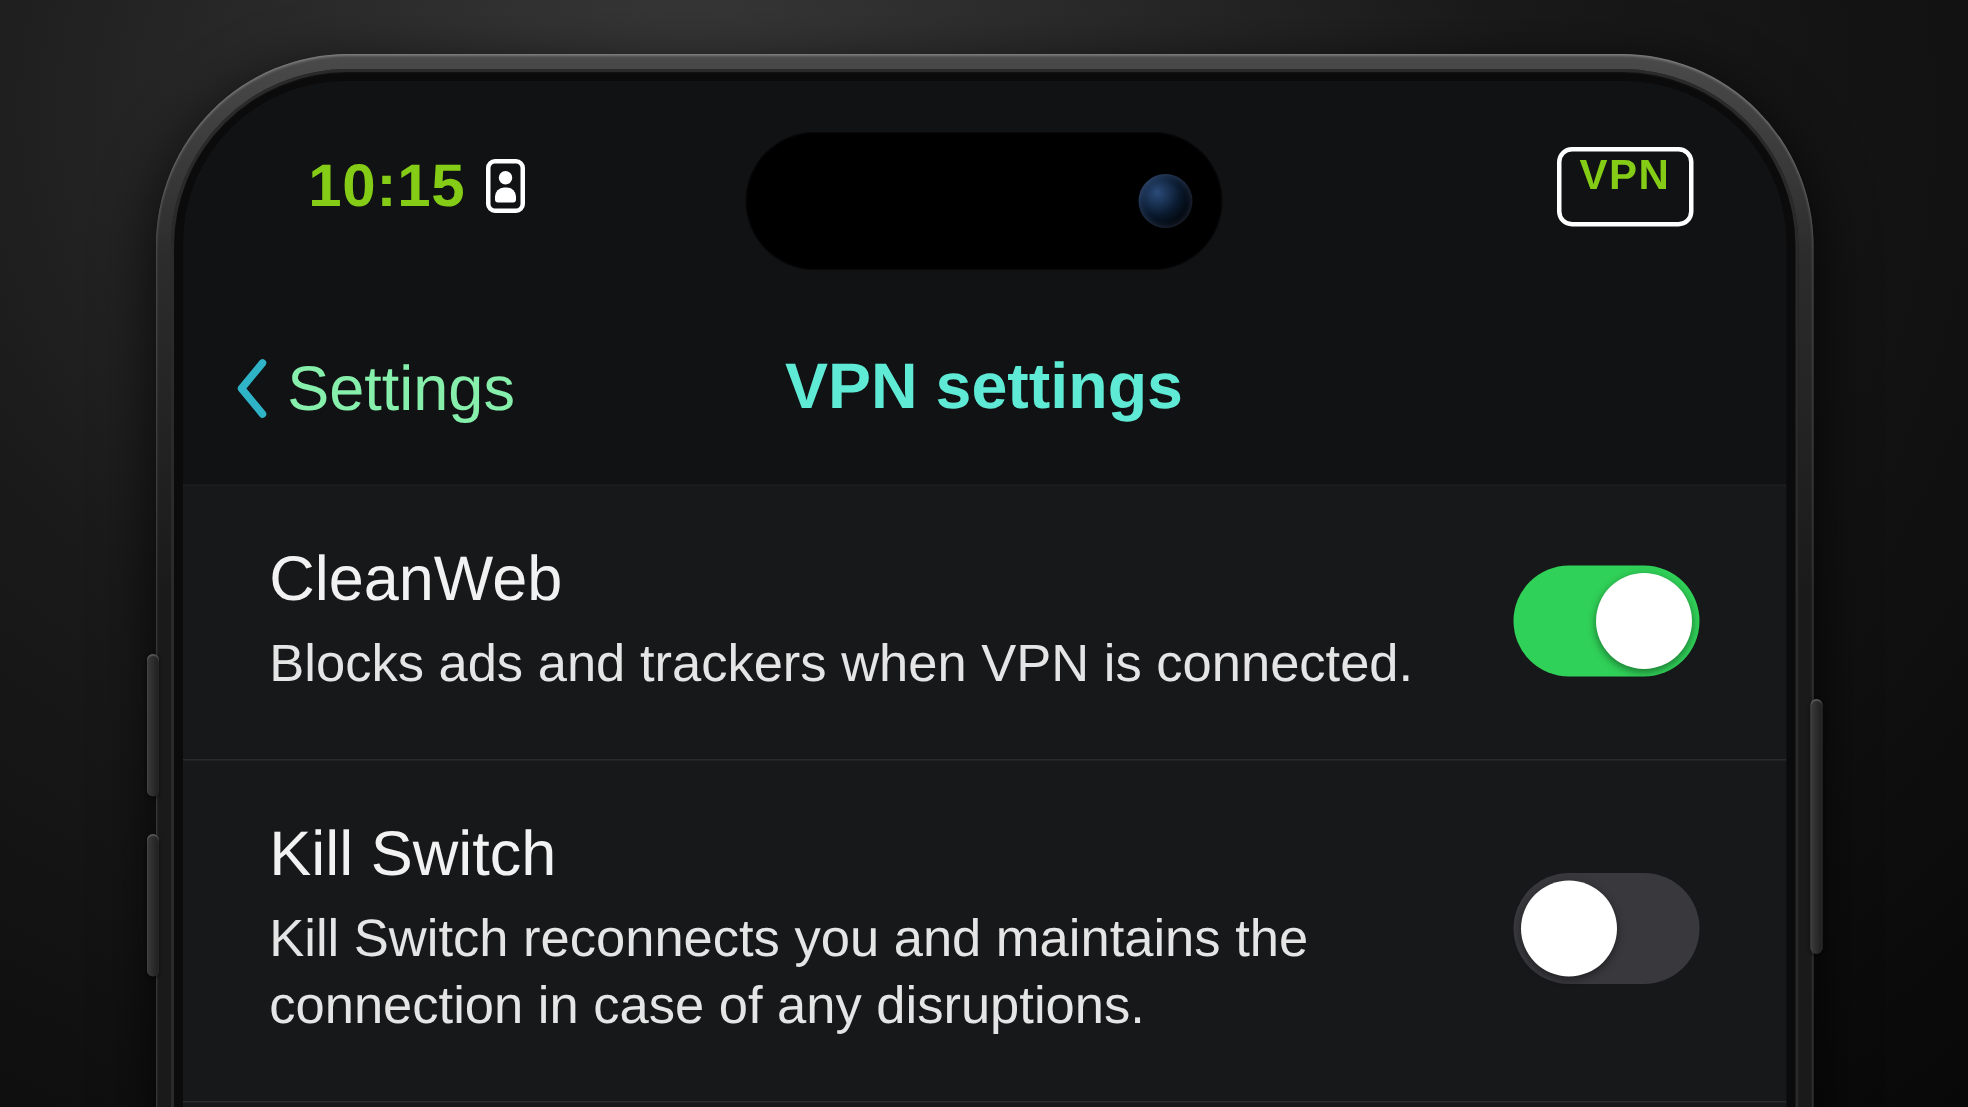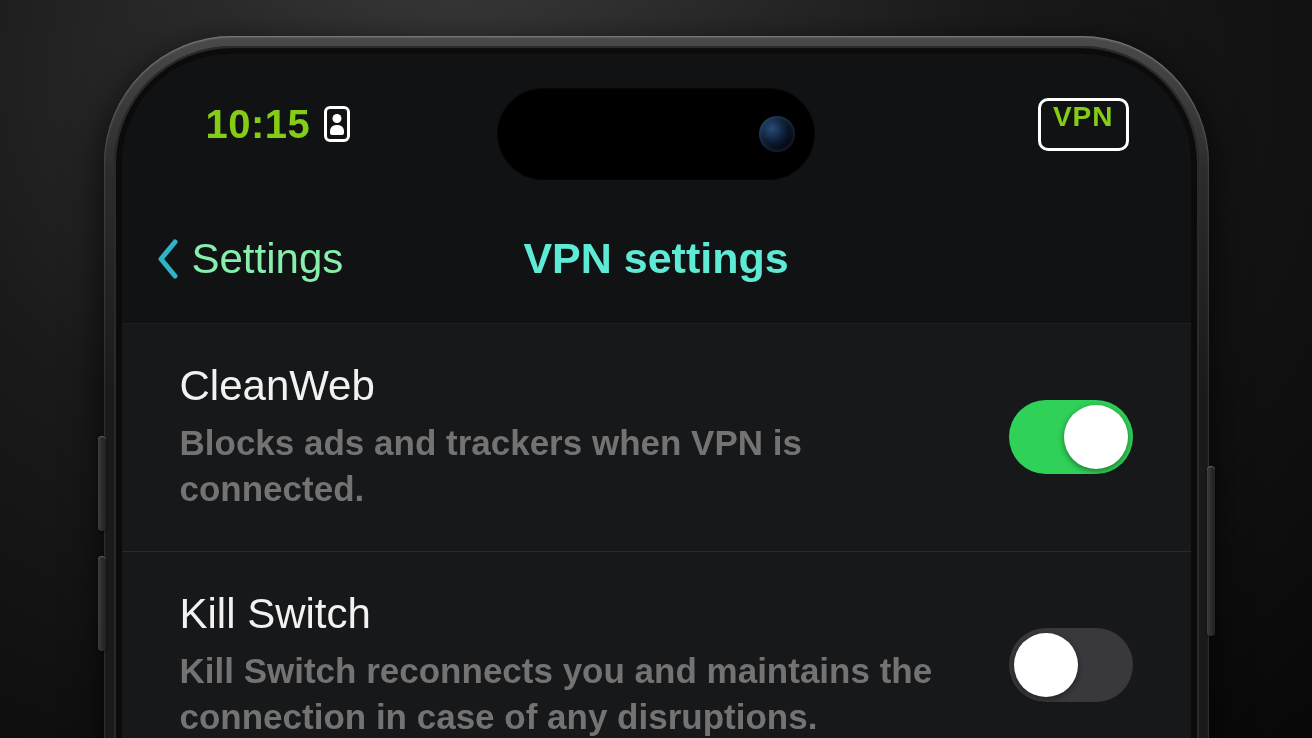--- a/index.html
+++ b/index.html
@@ -166,21 +166,21 @@
   }
   .row {
     display: flex;
     align-items: center;
     justify-content: space-between;
     padding: 38px 58px 40px 58px;
     border-bottom: 1px solid rgba(255,255,255,0.08);
   }
   .row-text { flex: 1; padding-right: 30px; }
   .row-title { color: #f2f2f2; font-size: 42px; font-weight: 400; margin-bottom: 10px; }
-  .row-desc  { color: #737373; font-size: 35px; font-weight: 700; line-height: 1.3; }
+  .row-desc  { color: #e5e5e5; font-size: 35px; font-weight: 400; line-height: 1.3; }
 
   
   .toggle {
     position: relative;
     width: 124px;
     height: 74px;
     border-radius: 40px;
     flex-shrink: 0;
     cursor: pointer;
   }

